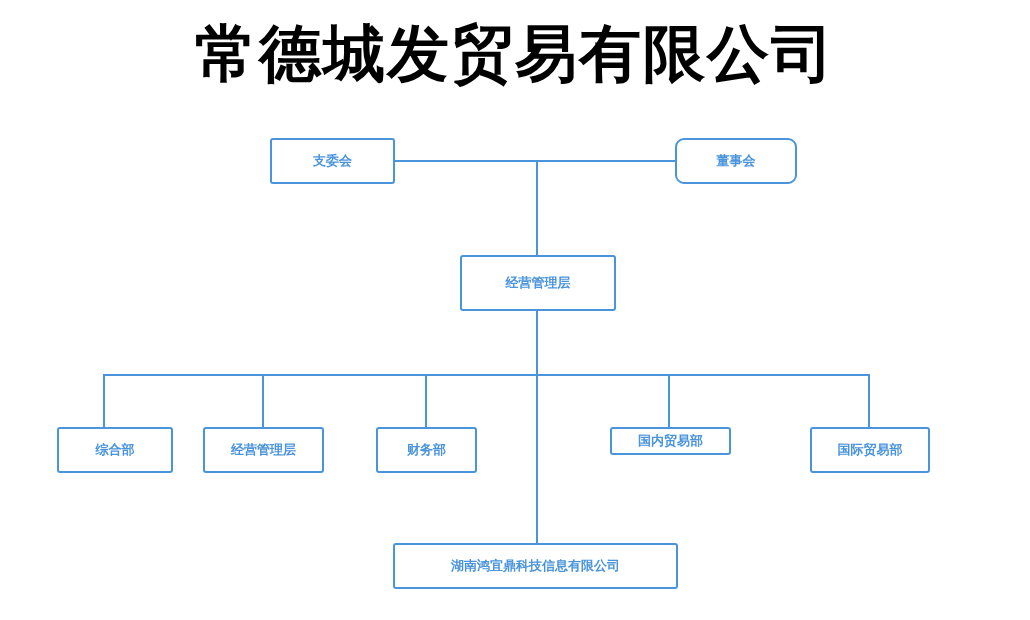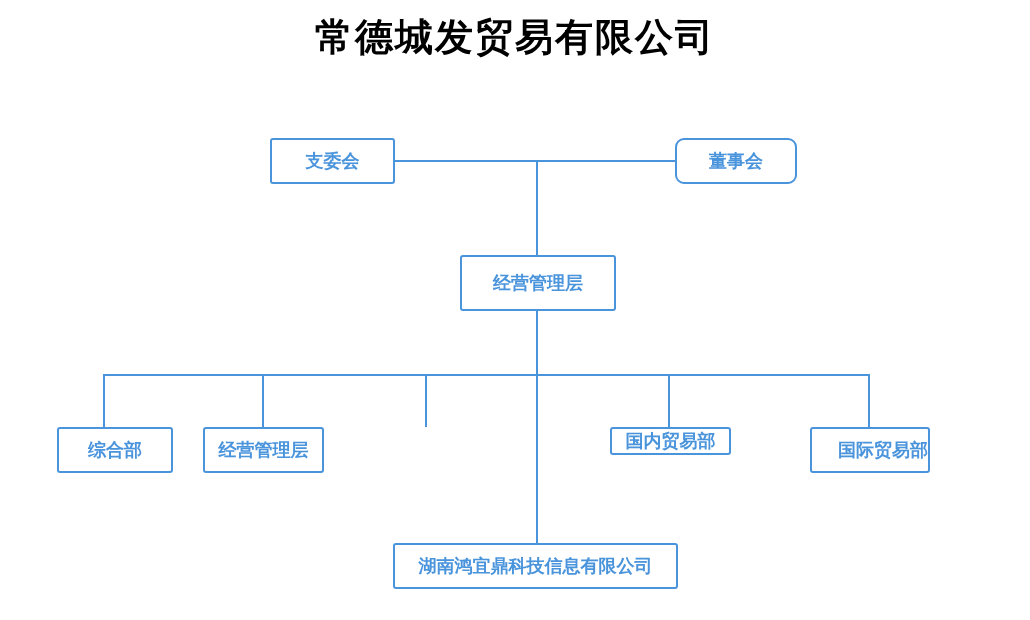--- a/index.html
+++ b/index.html
@@ -13,33 +13,33 @@
     font-family: "Liberation Sans", sans-serif;
   }
   .chart-title {
     position: absolute;
     top: 12px;
     left: 0;
     width: 100%;
     text-align: center;
     font-family: "Liberation Serif", "DejaVu Serif", serif;
     font-weight: bold;
-    font-size: 38px;
+    font-size: 62px;
     color: #000000;
     letter-spacing: 2px;
   }
   .box {
     position: absolute;
     box-sizing: border-box;
     border: 2px solid var(--accent);
     border-radius: 3px;
     background: #ffffff;
     color: var(--accent);
     font-weight: bold;
-    font-size: 18px;
+    font-size: 13px;
     display: flex;
     align-items: center;
     justify-content: center;
     white-space: nowrap;
     z-index: 2;
   }
   .line {
     position: absolute;
     background: var(--accent);
     z-index: 1;
@@ -72,24 +72,27 @@
   <div class="box" style="left:460px; top:255px; width:156px; height:56px;">
     <span>经营管理层</span>
   </div>
 
   <div class="box" style="left:57px; top:427px; width:116px; height:46px;">
     <span>综合部</span>
   </div>
   <div class="box" style="left:203px; top:427px; width:121px; height:46px;">
     <span>经营管理层</span>
   </div>
+  <div class="box" style="left:376px; top:427px; width:101px; height:46px;">
+    <span>财务部</span>
+  </div>
   <div class="box" style="left:610px; top:427px; width:121px; height:28px;">
     <span>国内贸易部</span>
   </div>
-  <div class="box" style="left:810px; top:427px; width:120px; height:46px;justify-content:flex-end;">
+  <div class="box" style="left:810px; top:427px; width:120px; height:46px;">
     <span>国际贸易部</span>
   </div>
 
   <div class="box" style="left:393px; top:543px; width:285px; height:46px;">
     <span>湖南鸿宜鼎科技信息有限公司</span>
   </div>
 
 </div>
 
 </body></html>

